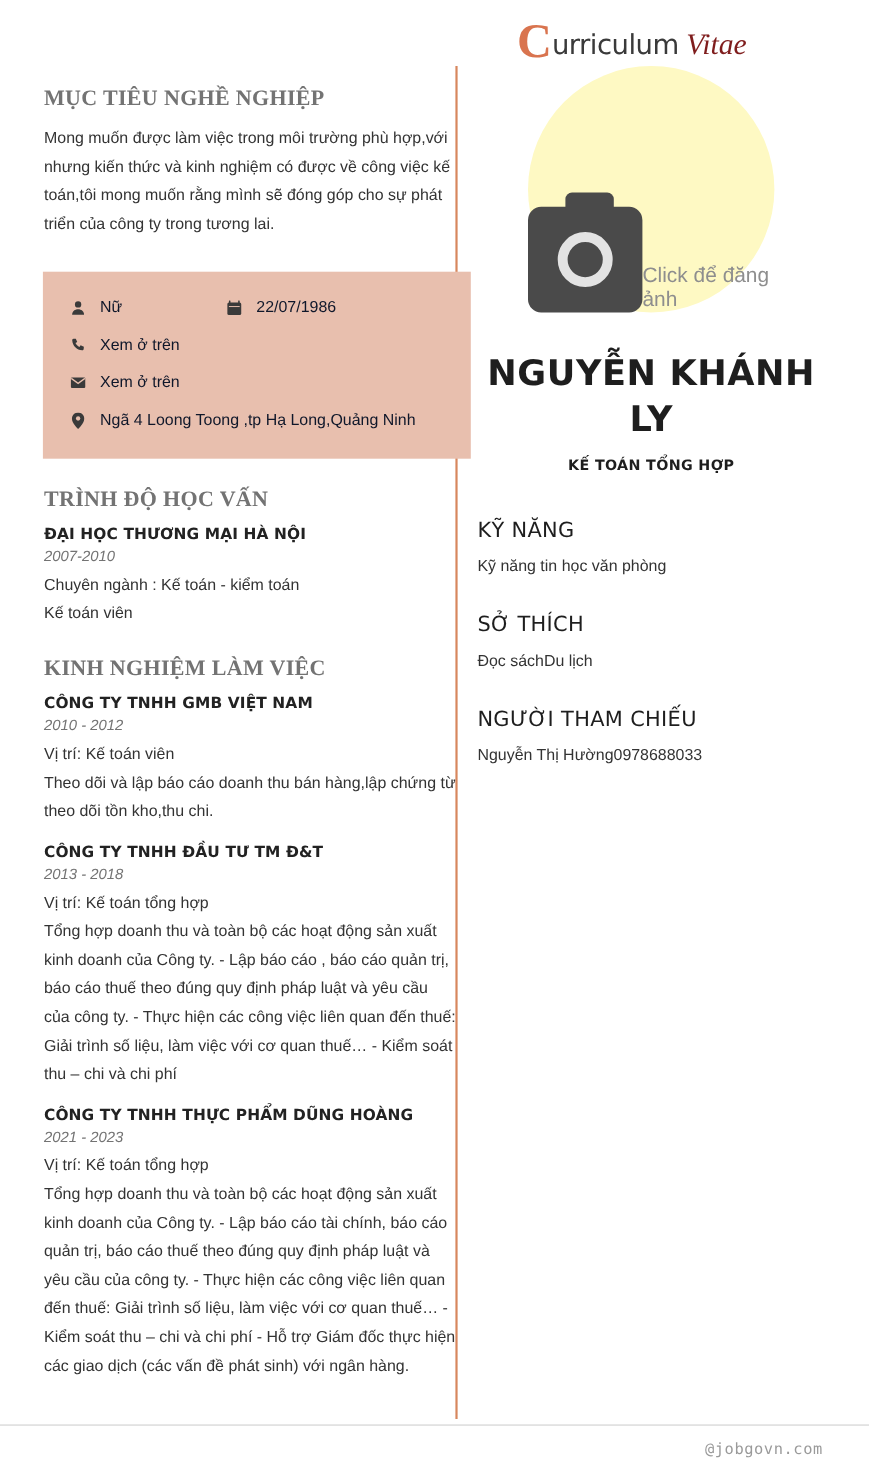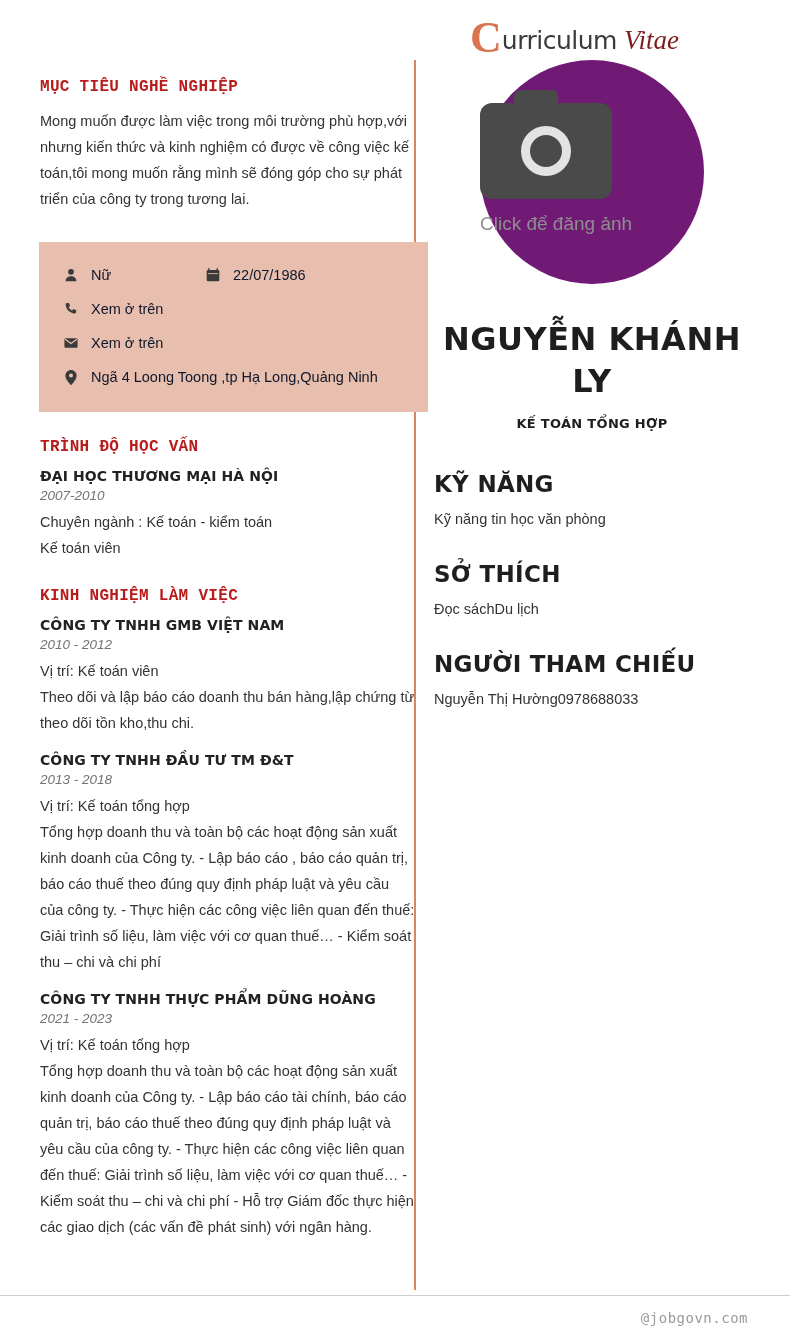--- a/index.html
+++ b/index.html
@@ -69,25 +69,25 @@
   }
   .right-col {
     position: absolute;
     left: 434px;
     top: 60px;
     width: 316px;
   }
 
   
   h2.section-title {
-    font-family: Liberation Mono, monospace;
-    font-size: 16px;
+    font-family: Liberation Serif, serif;
+    font-size: 20px;
     font-weight: 700;
     letter-spacing: 0.3px;
-    color: #b91c1c;
+    color: #737373;
     margin: 0 0 12px 0;
   }
   .para {
     font-size: 14.5px;
     line-height: 26px;
     color: #333;
     margin: 0;
   }
 
   
@@ -145,25 +145,24 @@
     line-height: 26px;
     color: #333;
     margin: 0;
   }
 
   
   .photo-wrap {
     width: 224px;
     height: 224px;
     border-radius: 50%;
-    background: #701a75;
+    background: #fef9c3;
     margin: 0 auto;
     display: flex;
-    flex-direction: column;
-    align-items: flex-start;
+    align-items: flex-end;
     justify-content: center;
     position: relative;
   }
   .camera {
     width: 132px;
     height: 96px;
     background: #4a4a4a;
     border-radius: 12px;
     position: relative;
     margin-top: -6px;
@@ -211,22 +210,22 @@
     font-family: "DejaVu Sans", sans-serif;
     font-size: 13px;
     font-weight: 700;
     color: #1e1e1e;
     letter-spacing: 0.3px;
   }
   .r-block { margin-top: 30px; }
   .r-block.first { margin-top: 40px; }
   h3.r-title {
     font-family: "DejaVu Sans", sans-serif;
-    font-size: 23px;
-    font-weight: 700;
+    font-size: 19px;
+    font-weight: 400;
     color: #1e1e1e;
     margin: 0 0 10px 0;
     letter-spacing: 0.3px;
   }
   .r-text {
     font-size: 14.5px;
     line-height: 24px;
     color: #333;
     margin: 0;
   }

